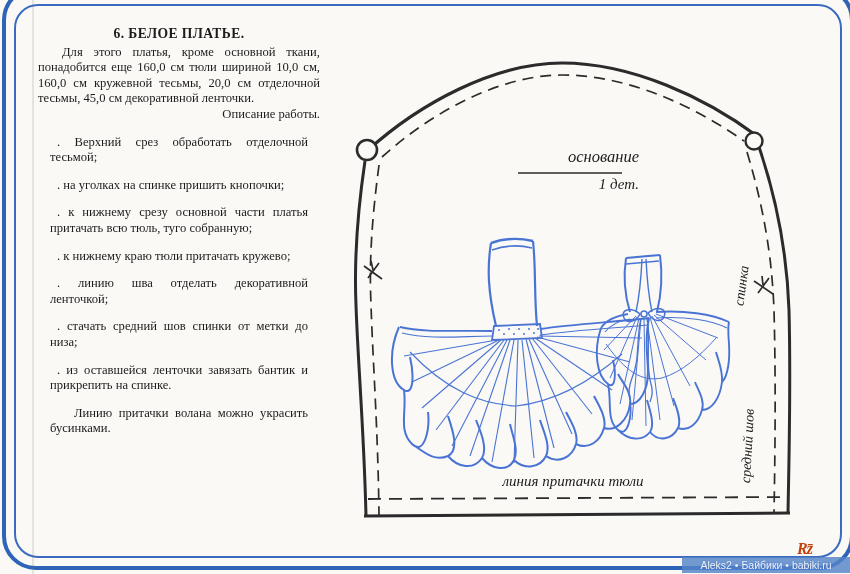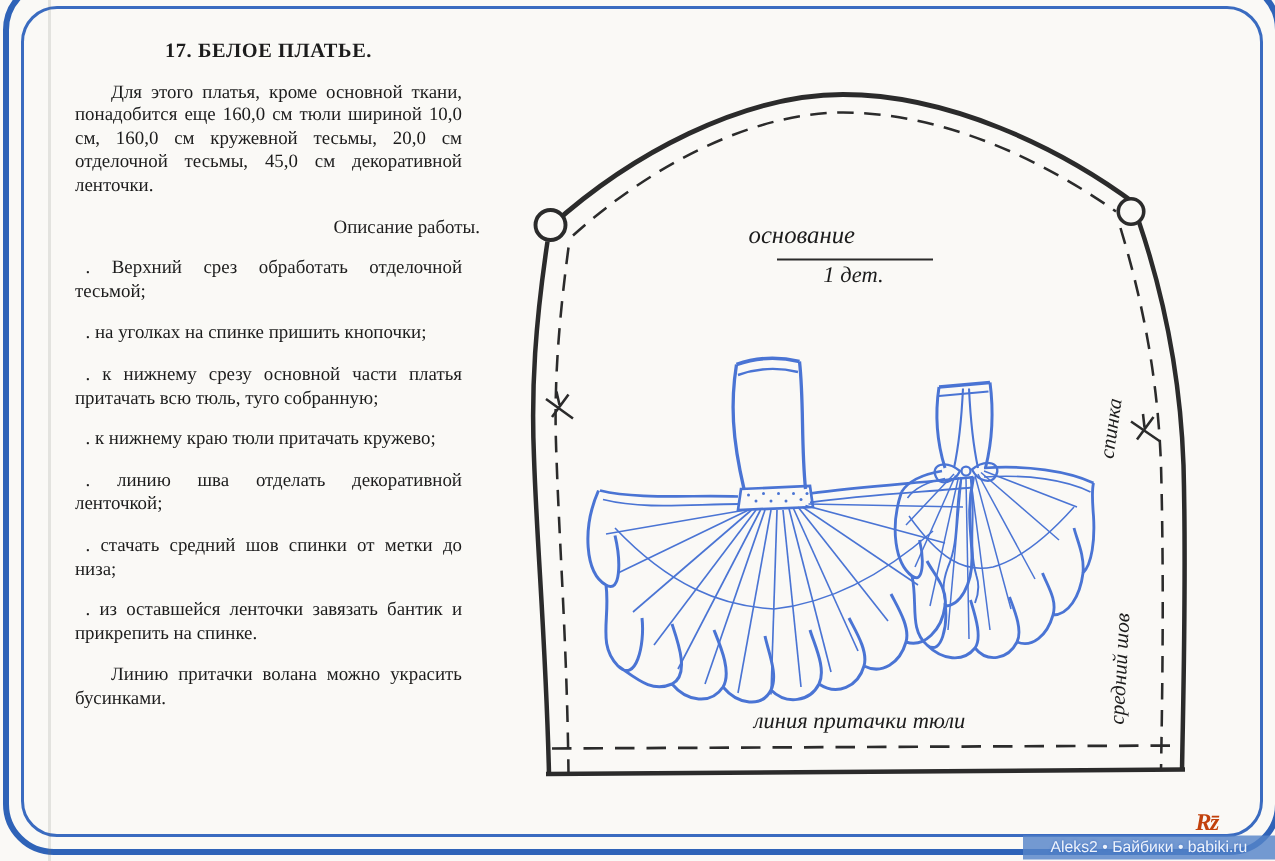--- a/index.html
+++ b/index.html
@@ -19,28 +19,28 @@
   .crease{
     position:absolute;left:32px;top:0;width:2px;height:574px;
     background:rgba(110,110,105,0.16);
   }
   
   .text-col{
     position:absolute;left:38px;top:26px;width:282px;
     font-size:12.6px;line-height:15.6px;text-align:justify;
   }
   .title{font-weight:bold;text-align:center;font-size:13.6px;letter-spacing:.4px;margin:0 0 3px 0;}
-  .intro{margin:12px;text-indent:24px;}
+  .intro{margin:0;text-indent:24px;}
   .subhead{text-align:right;margin:0;}
   .step{margin:12px;text-indent:7px;}
   .note{margin:12px;text-indent:24px;}
   
   .dlabel{position:absolute;font-style:italic;color:#1c1c1c;}
-  .lbl-base{left:499px;top:147px;width:140px;text-align:left;font-size:16.5px;}
-  .lbl-qty{left:499px;top:176px;width:140px;text-align:center;font-size:15px;}
+  .lbl-base{left:499px;top:147px;width:140px;text-align:right;font-size:16.5px;}
+  .lbl-qty{left:499px;top:176px;width:140px;text-align:right;font-size:15px;}
   .lbl-tulle{left:463px;top:473px;width:220px;text-align:center;font-size:15px;}
   .lbl-back{left:699px;top:276px;width:90px;height:20px;text-align:center;font-size:14px;
     transform:rotate(-82deg);transform-origin:50% 50%;}
   .lbl-seam{left:695px;top:436px;width:110px;height:20px;text-align:center;font-size:14px;
     transform:rotate(-87deg);transform-origin:50% 50%;}
   .svg-layer{position:absolute;left:0;top:0;pointer-events:none;}
   
   .rz{
     position:absolute;left:797px;top:540px;font-size:16px;font-style:italic;font-weight:bold;
     letter-spacing:-1px;color:#c2410c;
@@ -55,21 +55,21 @@
 </head>
 <body>
 
 <div class="page">
 
   <div class="frame-outer"></div>
   <div class="frame-inner"></div>
   <div class="crease"></div>
 
   <div class="text-col">
-    <p class="title">17. БЕЛОЕ ПЛАТЬЕ.</p>
+    <p class="title">6. БЕЛОЕ ПЛАТЬЕ.</p>
     <p class="intro">Для этого платья, кроме основной ткани, понадобится еще 160,0 см тюли шириной 10,0 см, 160,0 см кружевной тесьмы, 20,0 см отделочной тесьмы, 45,0 см декоративной ленточки.</p>
     <p class="subhead">Описание работы.</p>
     <p class="step">. Верхний срез обработать отделочной тесьмой;</p>
     <p class="step">. на уголках на спинке пришить кнопочки;</p>
     <p class="step">. к нижнему срезу основной части платья притачать всю тюль, туго собранную;</p>
     <p class="step">. к нижнему краю тюли притачать кружево;</p>
     <p class="step">. линию шва отделать декоративной ленточкой;</p>
     <p class="step">. стачать средний шов спинки от метки до низа;</p>
     <p class="step">. из оставшейся ленточки завязать бантик и прикрепить на спинке.</p>
     <p class="note">Линию притачки волана можно украсить бусинками.</p>

